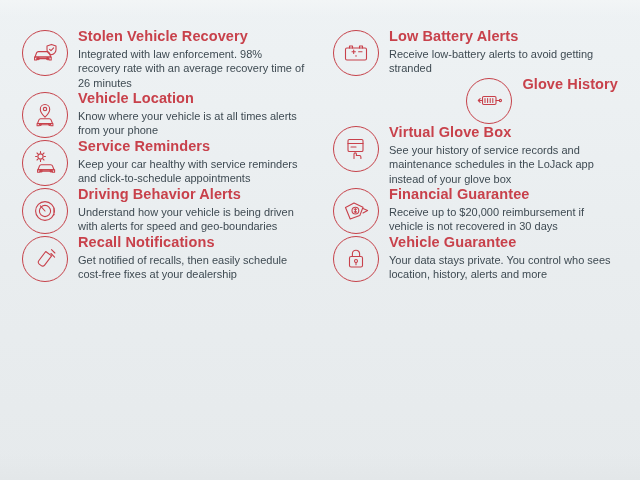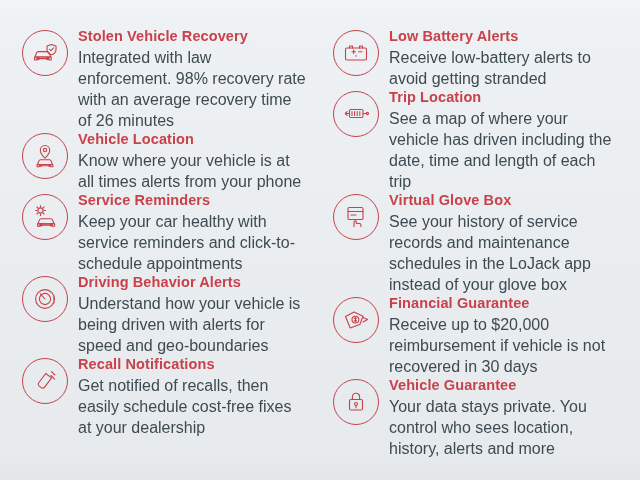--- a/index.html
+++ b/index.html
@@ -60,21 +60,21 @@
   .feature-title {
     color: #c8414b;
     font-size: 14.5px;
     font-weight: bold;
     line-height: 1.15;
     margin: 0 0 2px 0;
     letter-spacing: 0.1px;
   }
   .feature-desc {
     color: #3e4a52;
-    font-size: 16px;
+    font-size: 11px;
     line-height: 1.32;
     margin: 0;
   }
   .noise-top {
     position: absolute;
     left: 0; top: 0; right: 0;
     height: 16px;
     background: linear-gradient(180deg, #f2f5f6 0%, rgba(242,245,246,0) 100%);
     pointer-events: none;
   }
@@ -202,22 +202,21 @@
           <svg width="30" height="22" viewBox="0 0 30 22" fill="none" stroke="#c8414b" stroke-width="1.1" stroke-linecap="round" stroke-linejoin="round">
             <rect x="8.5" y="6.5" width="13.5" height="8" rx="1.2"></rect>
             <path d="M11 8.5 v4 M13.6 8.5 v4 M16.2 8.5 v4 M18.8 8.5 v4"></path>
             <path d="M8.5 10.5 H4.5"></path>
             <path d="M6.2 8.6 L4.3 10.5 L6.2 12.4"></path>
             <path d="M22 10.5 h3.6"></path>
             <circle cx="26.4" cy="10.5" r="1.1"></circle>
           </svg>
         </div>
         <div class="feature-text">
-          <p class="feature-title">Trip Location</p>
-          <p class="feature-desc">See a map of where your vehicle has driven including the date, time and length of each trip</p>
+          <p class="feature-title">Glove History</p>
         </div>
       </div>
 
       <div class="feature">
         <div class="icon-wrap">
           <svg width="26" height="26" viewBox="0 0 26 26" fill="none" stroke="#c8414b" stroke-width="1.1" stroke-linecap="round" stroke-linejoin="round">
             <rect x="5" y="3.5" width="15" height="12" rx="1.3"></rect>
             <path d="M5 7.5 h15"></path>
             <path d="M8 11 h5"></path>
             <path d="M11 22.5 v-4.4 a1.2 1.2 0 0 1 2.4 0 v1.4 h3 a1.5 1.5 0 0 1 1.5 1.5 v1.5"></path>

